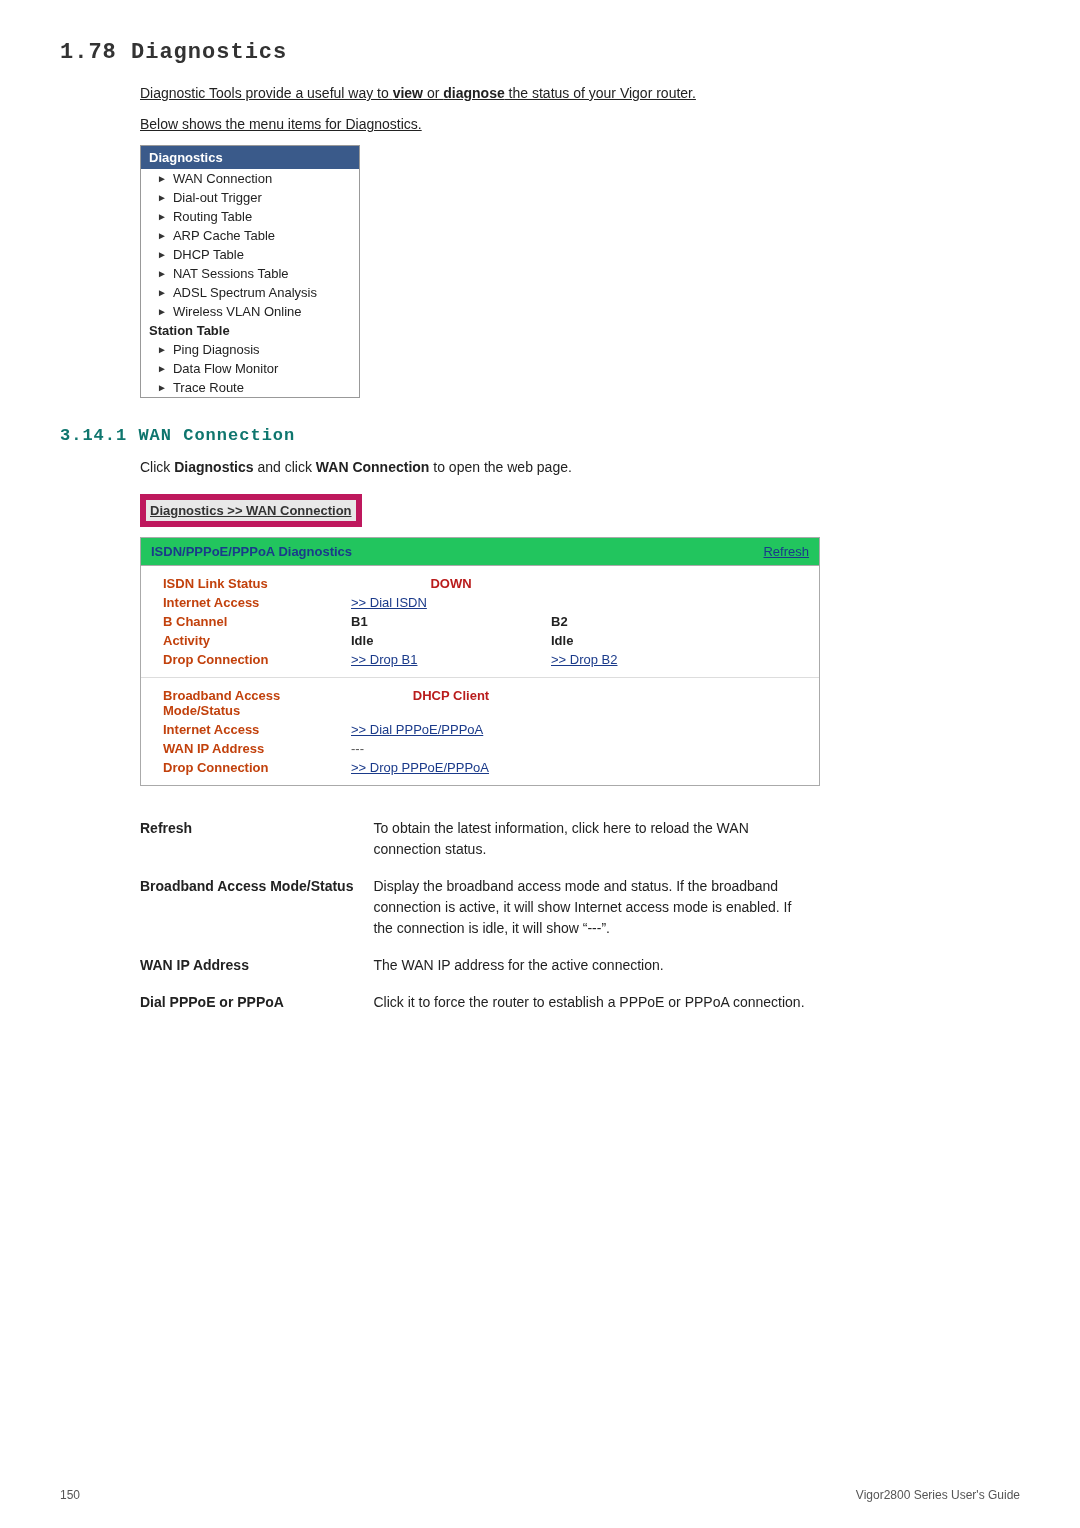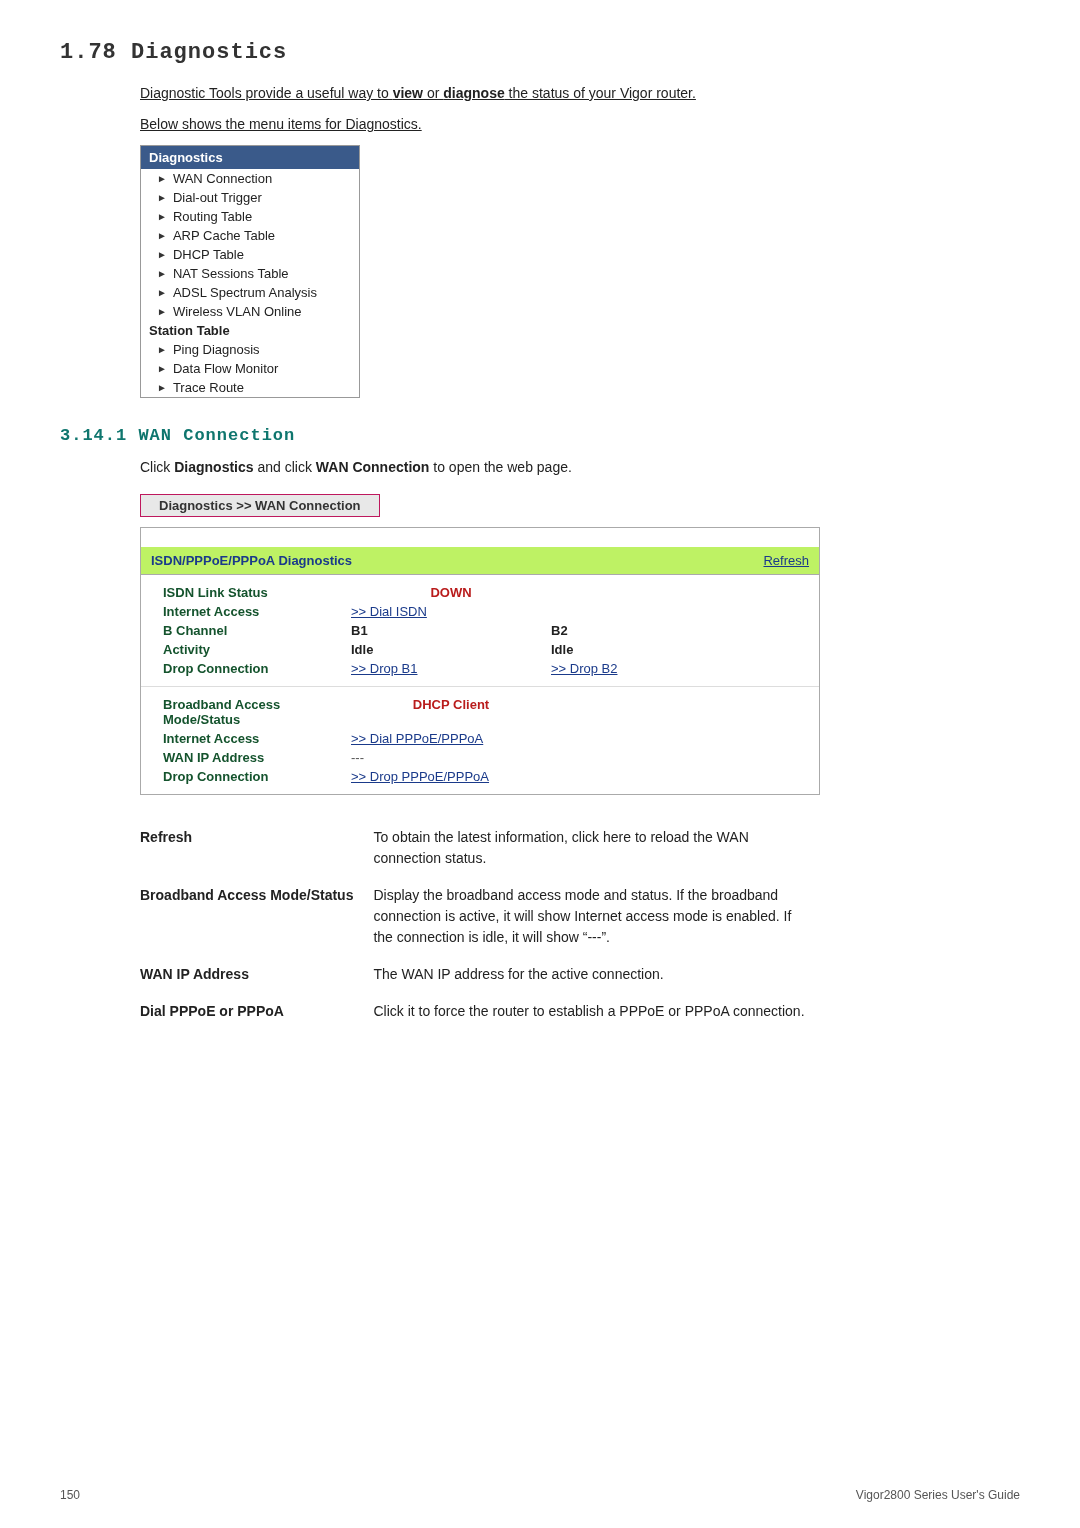--- a/index.html
+++ b/index.html
@@ -82,43 +82,43 @@
       margin-bottom: 16px;
       font-size: 14px;
       line-height: 1.5;
     }
 
     
     .breadcrumb-bar {
       margin-left: 80px;
       margin-bottom: 10px;
       background: #e8e8e8;
-      border: 1px solid #be185d;
-      padding: 3px 18px;
+      border: 6px solid #be185d;
+      padding: 3px 4px;
       font-size: 13px;
       font-weight: bold;
       color: #333;
       display: inline-block;
+      text-decoration: underline;
     }
 
     
     .diag-table-wrapper {
       margin-left: 80px;
       border: 1px solid #aaa;
       margin-bottom: 24px;
       width: 680px;
     }
     .diag-table-header {
-      background: #bef264;
+      background: #22c55e;
       border-bottom: 1px solid #aaa;
       padding: 6px 10px;
       display: flex;
       justify-content: space-between;
       align-items: center;
-      margin-top: 19px;
     }
     .diag-table-header .header-label {
       color: #1a3a8a;
       font-weight: bold;
       font-size: 13px;
     }
     .diag-table-header .refresh-link {
       color: #1a3a8a;
       font-size: 13px;
       text-decoration: underline;
@@ -133,21 +133,21 @@
       border-bottom: none;
     }
 
     .diag-row {
       display: grid;
       grid-template-columns: 200px 200px 200px;
       padding: 2px 0;
       font-size: 13px;
     }
     .diag-row .label {
-      color: #14532d;
+      color: #c2410c;
       font-weight: bold;
       padding-left: 12px;
     }
     .diag-row .value {
       color: #b91c1c;
       font-weight: bold;
       text-align: center;
     }
     .diag-row .value-link {
       color: #1a3a8a;

